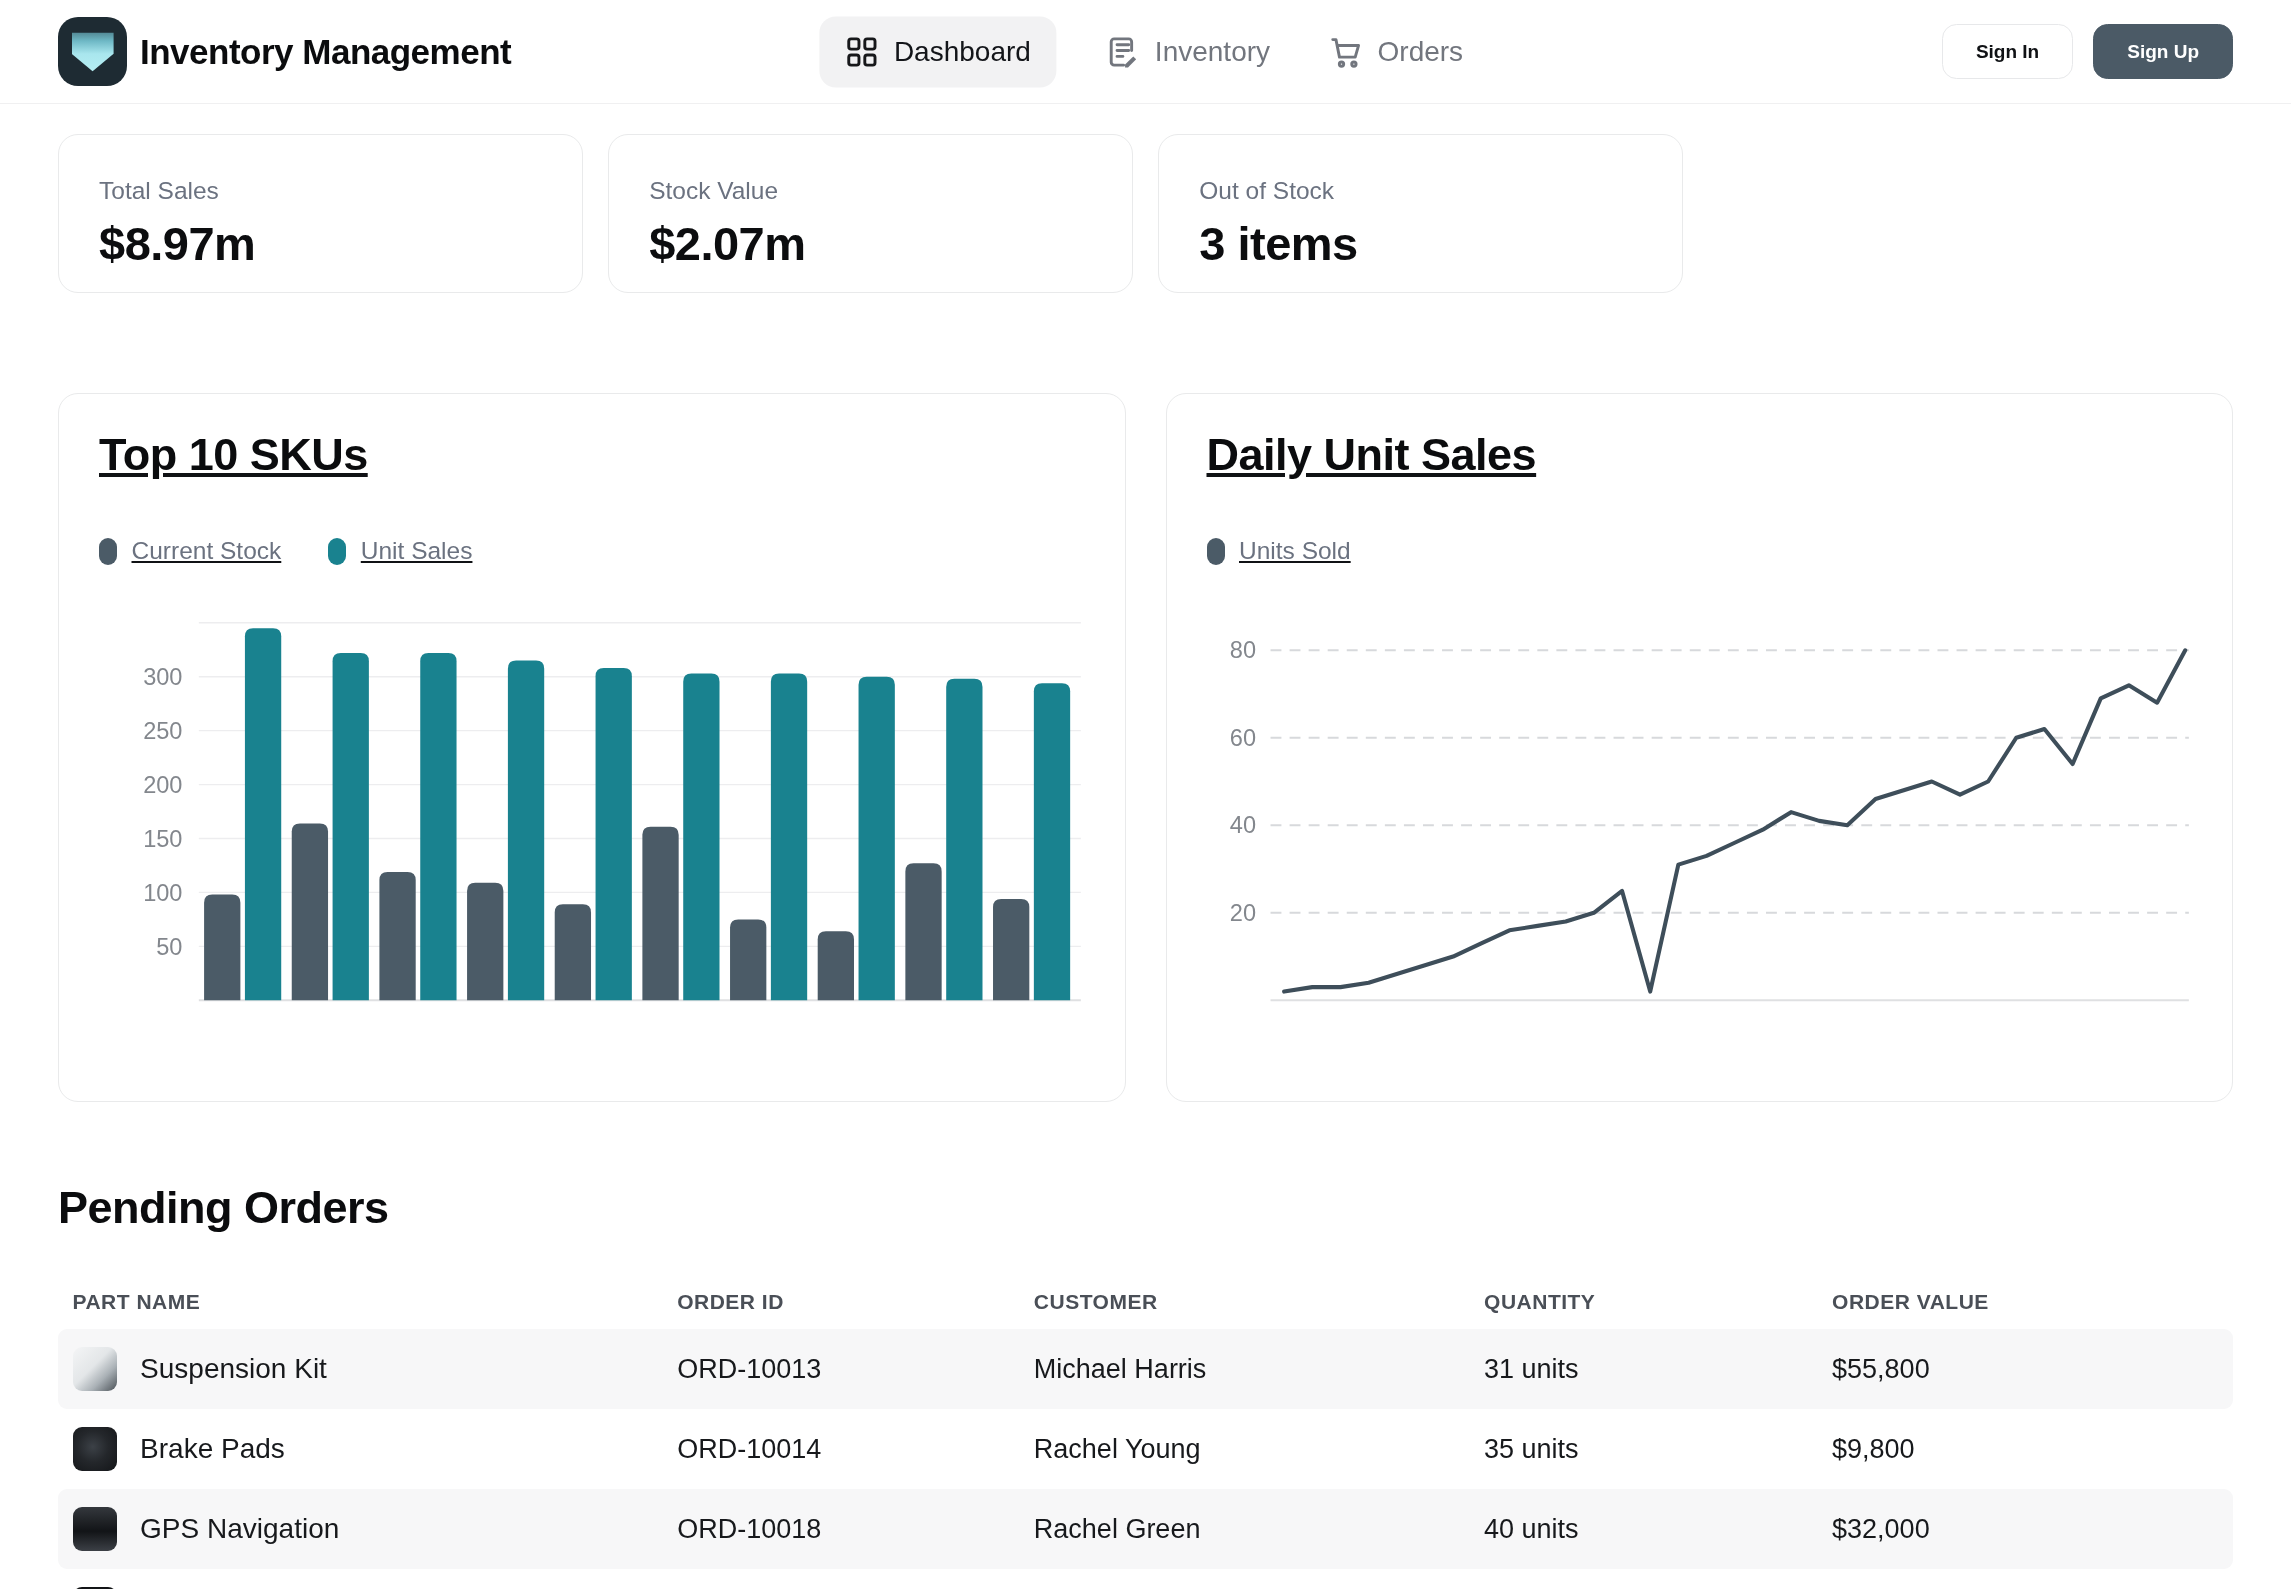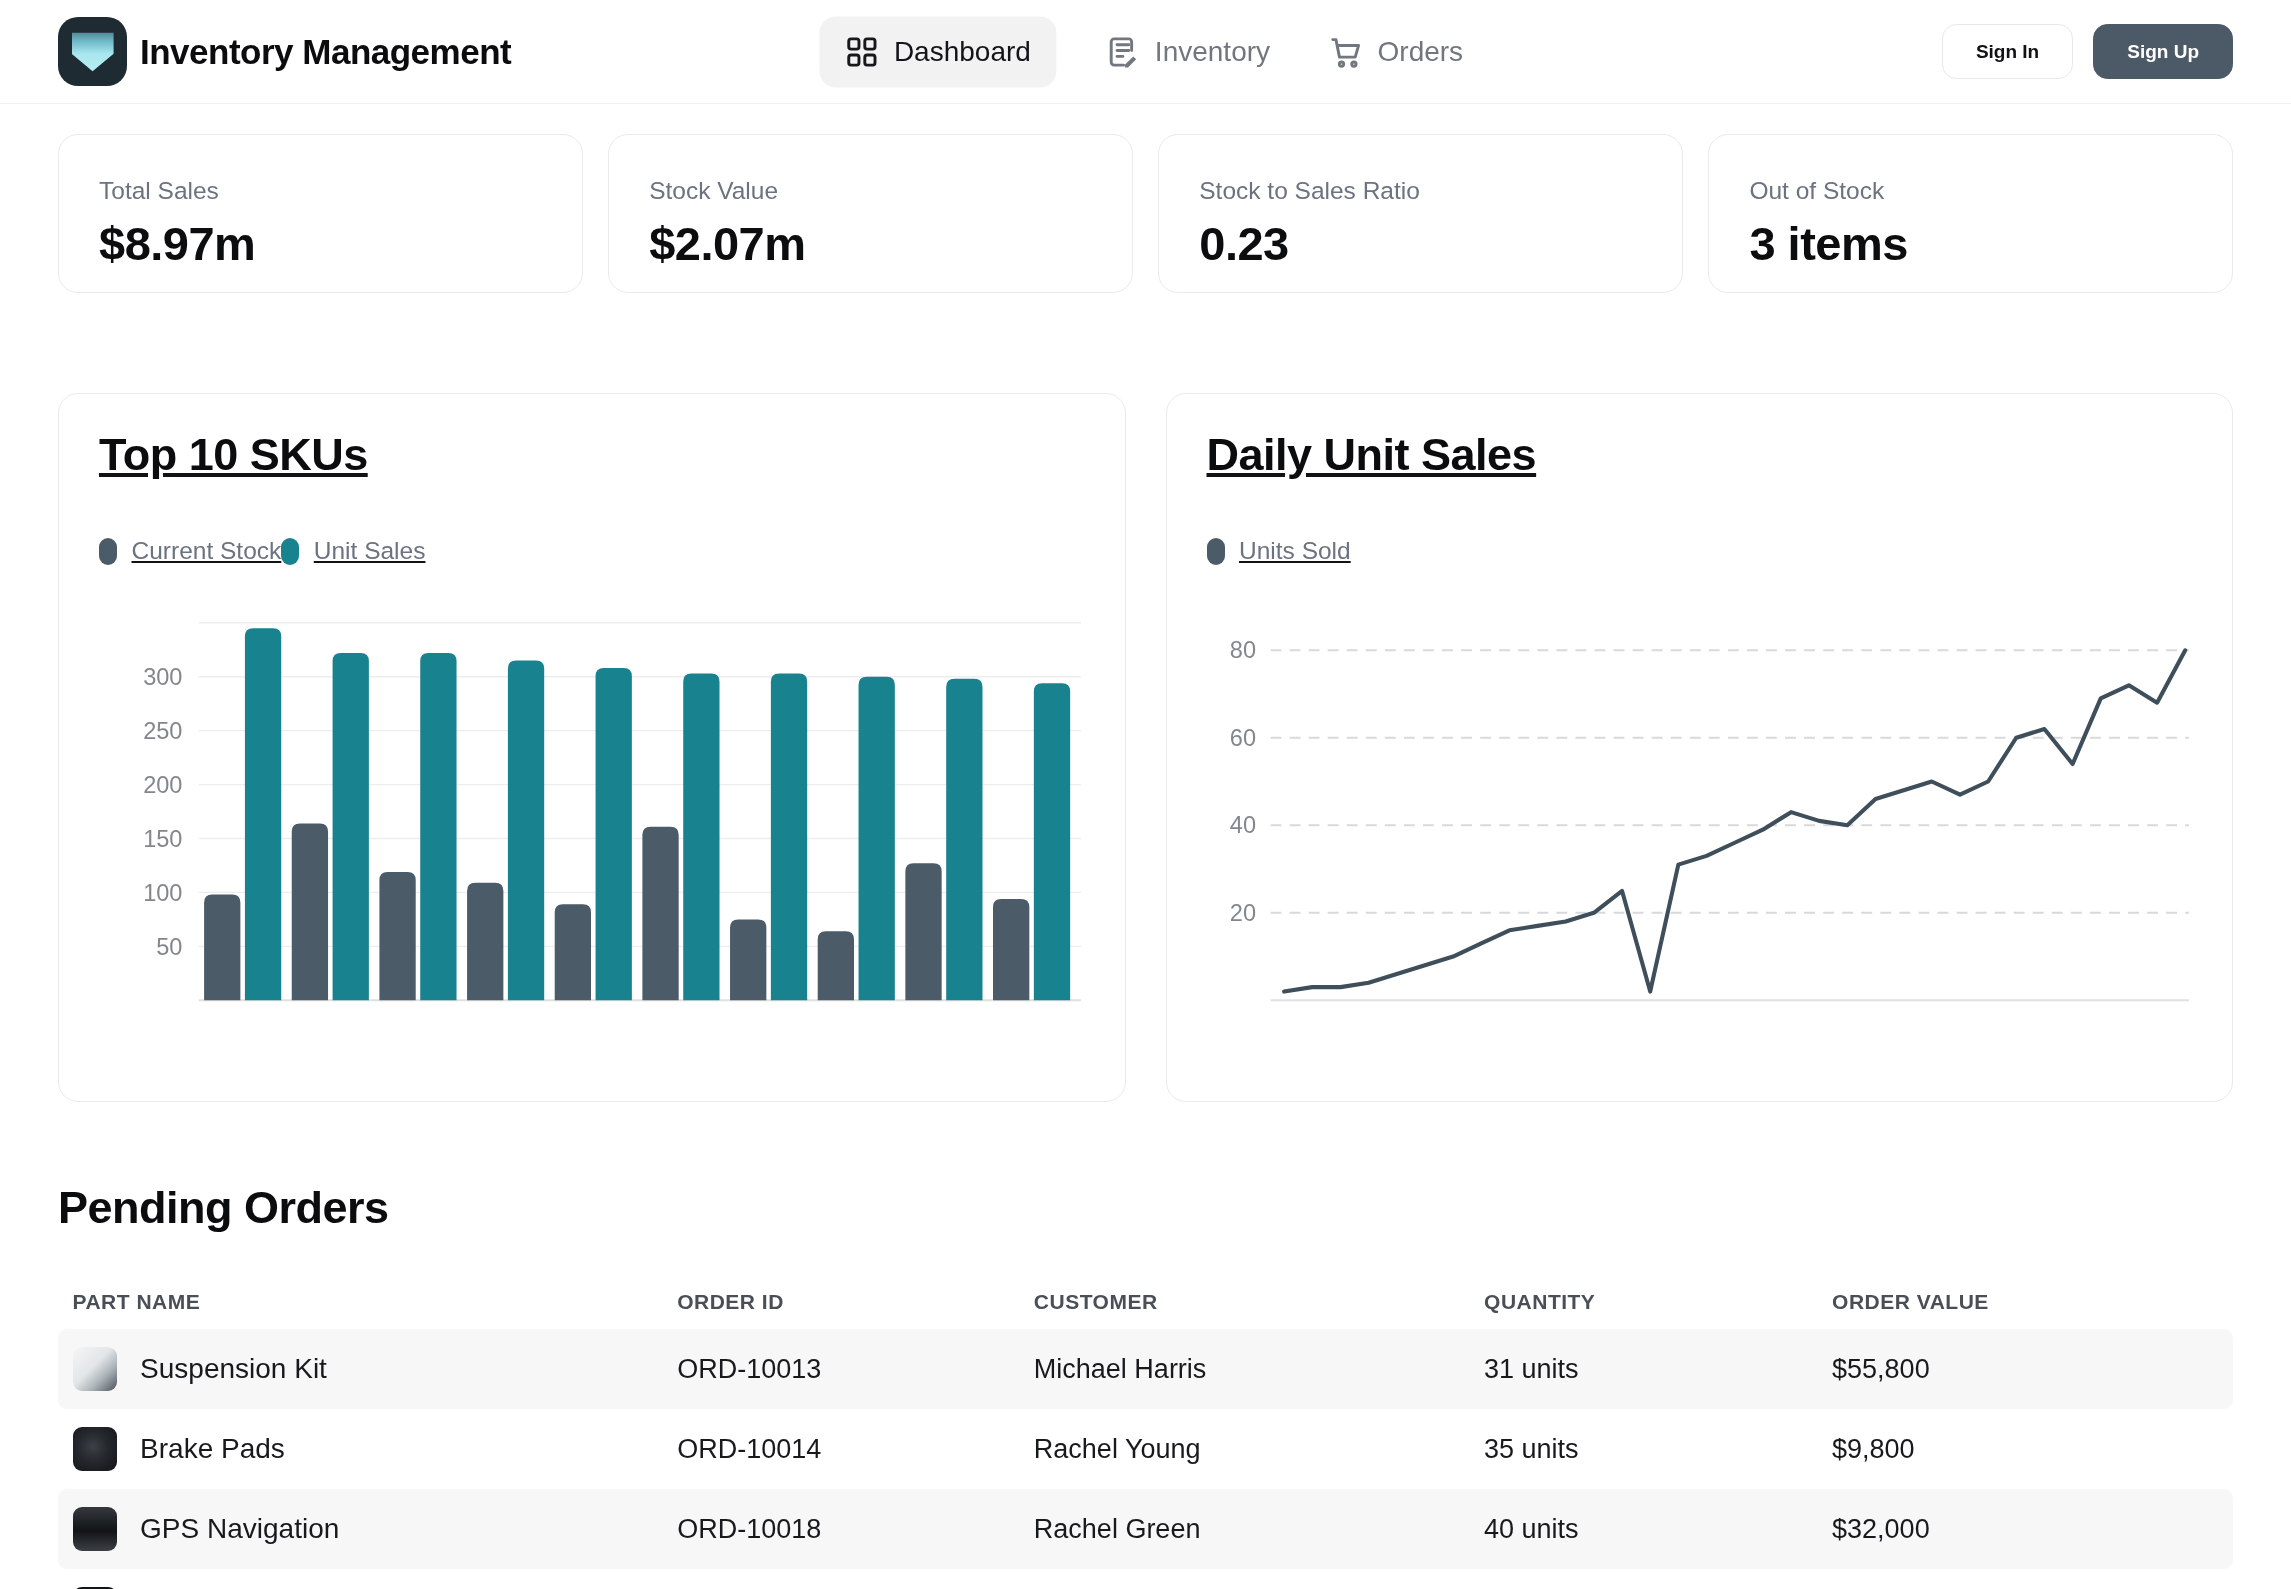--- a/index.html
+++ b/index.html
@@ -36,21 +36,21 @@
   .stats { margin-top:30px; display:grid; grid-template-columns:repeat(4,1fr); gap:25.5px; }
   .stat-card { border:1.8px solid #e9eaeb; border-radius:20px; padding:42px 40px; height:159px;
     background:#fff; }
   .stat-label { font-size:24.5px; color:#6b7280; }
   .stat-value { margin-top:11px; font-size:47px; font-weight:700; color:#0c0d0f; letter-spacing:-0.5px; }
 
   .charts { margin-top:100px; display:grid; grid-template-columns:1fr 1fr; gap:40px;text-decoration:underline; }
   .chart-card { border:1.8px solid #e9eaeb; border-radius:20px; padding:35px 40px 27px; height:709px;
     background:#fff; }
   .chart-title { font-size:45px; font-weight:700; letter-spacing:-0.5px; color:#0b0c0e; }
-  .legend { margin-top:56px; display:flex; align-items:center; }
+  .legend { margin-top:56px; display:flex; align-items:center; gap:47px; }
   .legend-item { display:flex; align-items:center; gap:14.5px; }
   .legend-swatch { width:18px; height:27px; border-radius:9px; }
   .legend-label { font-size:24.5px; color:#6b7280; }
   .plot { margin-top:36px; }
   .plot svg { display:block; width:100%; height:auto; }
 
   .section-title { margin-top:80px; font-size:45px; font-weight:700; letter-spacing:-0.5px; color:#0b0c0e; }
 
   
   .orders-table { margin-top:40px; }
@@ -117,24 +117,20 @@
 <main class="main">
 
   <section class="stats">
     <div class="stat-card">
       <div class="stat-label">Total Sales</div>
       <div class="stat-value">$8.97m</div>
     </div>
     <div class="stat-card">
       <div class="stat-label">Stock Value</div>
       <div class="stat-value">$2.07m</div>
-    </div>
-    <div class="stat-card">
-      <div class="stat-label">Stock to Sales Ratio</div>
-      <div class="stat-value">0.23</div>
     </div>
     <div class="stat-card">
       <div class="stat-label">Out of Stock</div>
       <div class="stat-value">3 items</div>
     </div>
   </section>
 
   <section class="charts">
     <div class="chart-card">
       <div class="chart-title">Top 10 SKUs</div>

